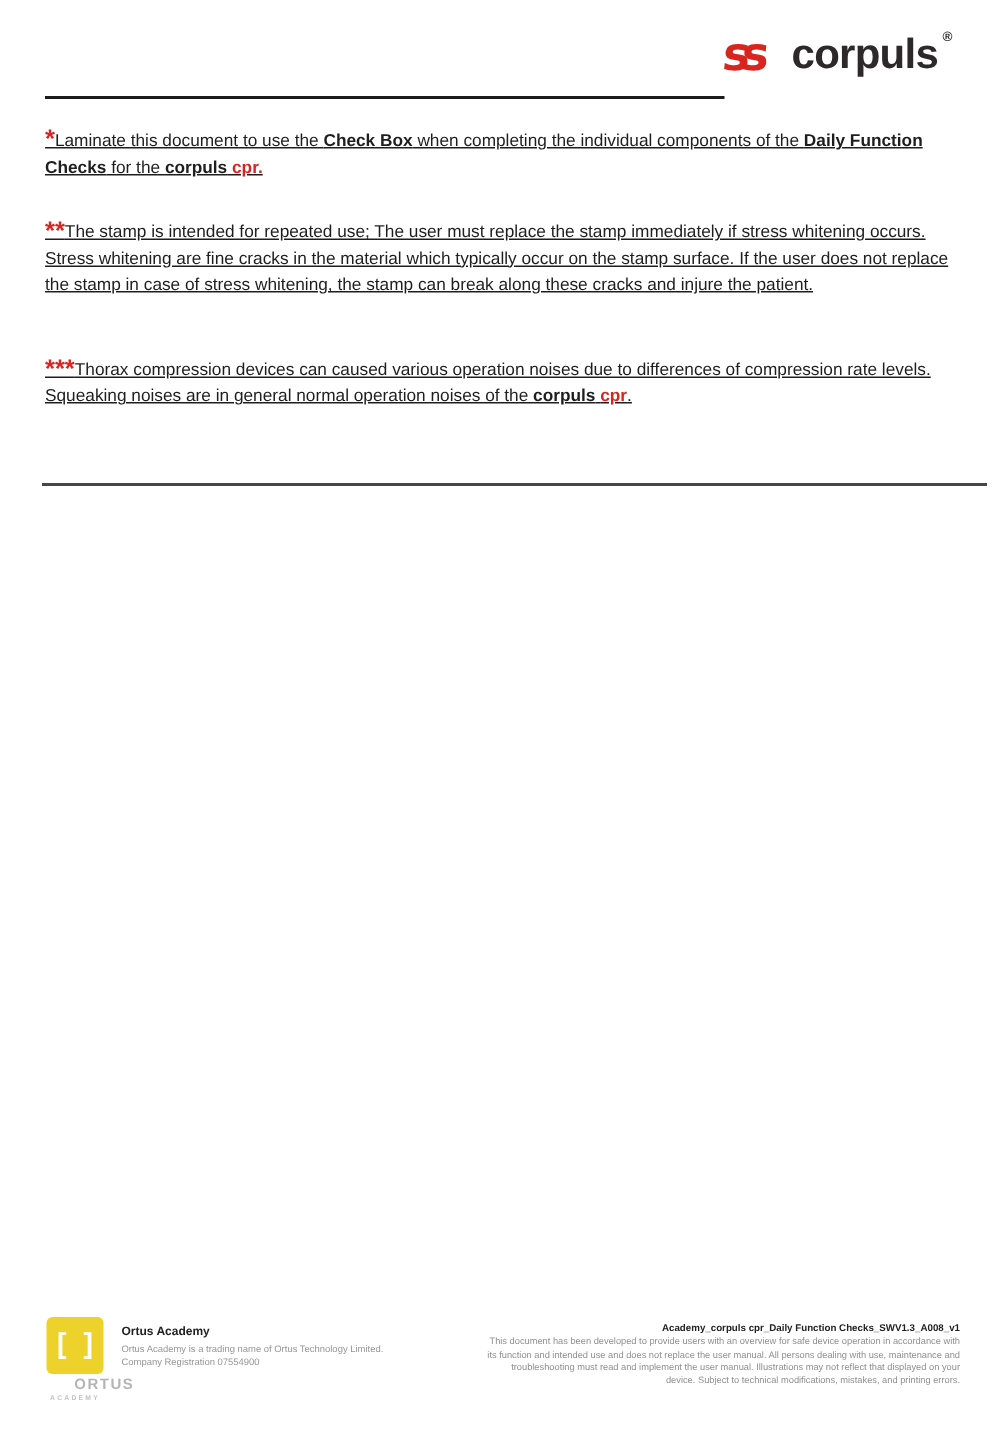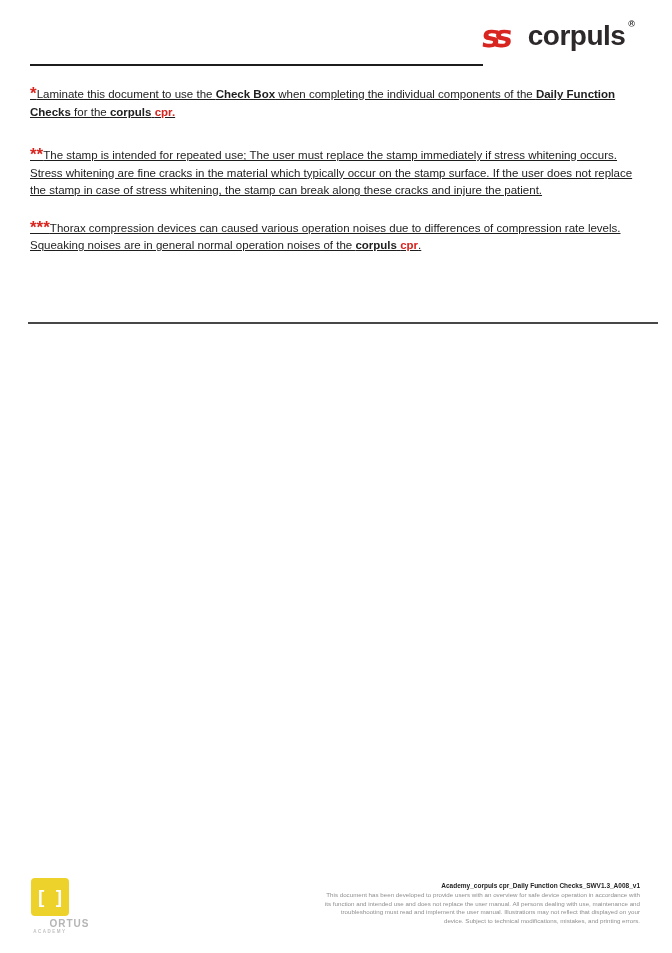--- a/index.html
+++ b/index.html
@@ -37,21 +37,21 @@
   
   .footnotes {
     position:absolute; left:30px; top:86px; width:616px;
   }
   .footnote {
     font-size:11.5px; line-height:17.5px; color:#1e1e1e;
     text-align:left;
     text-decoration:underline;
   }
   .fn-1 { margin-bottom:26px; }
-  .fn-2 { margin-bottom:20px; }
+  .fn-2 { margin-bottom:39px; }
   .fn-3 { margin-bottom:0; }
   .fn-marker {
     font-weight:bold; font-size:17px; line-height:0;
     position:relative; top:1px;
     letter-spacing:0;
   }
   .seg-bold { font-weight:bold; }
 
   .rule-mid {
     position:absolute; left:28px; top:322px;
@@ -121,20 +121,25 @@
   </div>
 
   <div class="rule-mid"></div>
 
   <div class="footer-left">
     <div class="ortus-logo-col">
       <div class="ortus-square" style="background: rgb(236, 210, 42);">[ ]</div>
       <div class="ortus-word">ORTUS</div>
       <div class="ortus-sub">ACADEMY</div>
     </div>
+    <div class="footer-left-text">
+      <div class="footer-left-title">Ortus Academy</div>
+      <div class="footer-left-line">Ortus Academy is a trading name of Ortus Technology Limited.</div>
+      <div class="footer-left-line">Company Registration 07554900</div>
+    </div>
   </div>
 
   <div class="footer-right">
     <div class="footer-right-docid">Academy_corpuls cpr_Daily Function Checks_SWV1.3_A008_v1</div>
     <div class="footer-right-disclaimer">This document has been developed to provide users with an overview for safe device operation in accordance with its function and intended use and does not replace the user manual. All persons dealing with use, maintenance and troubleshooting must read and implement the user manual. Illustrations may not reflect that displayed on your device. Subject to technical modifications, mistakes, and printing errors.</div>
   </div>
 
 </div>
 
 </body></html>

